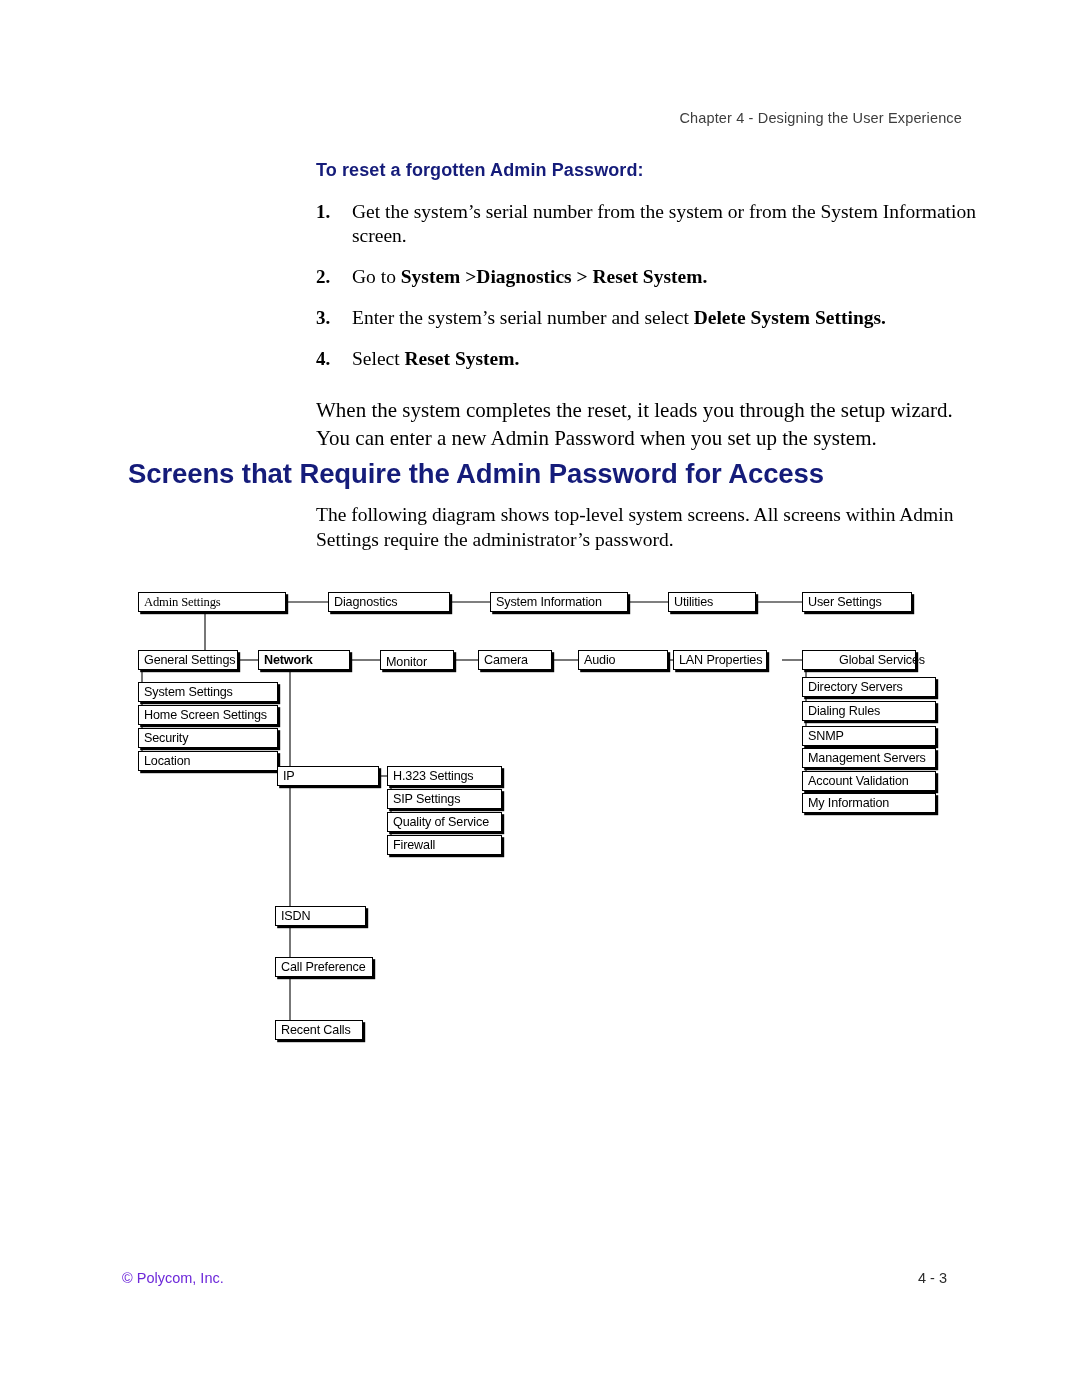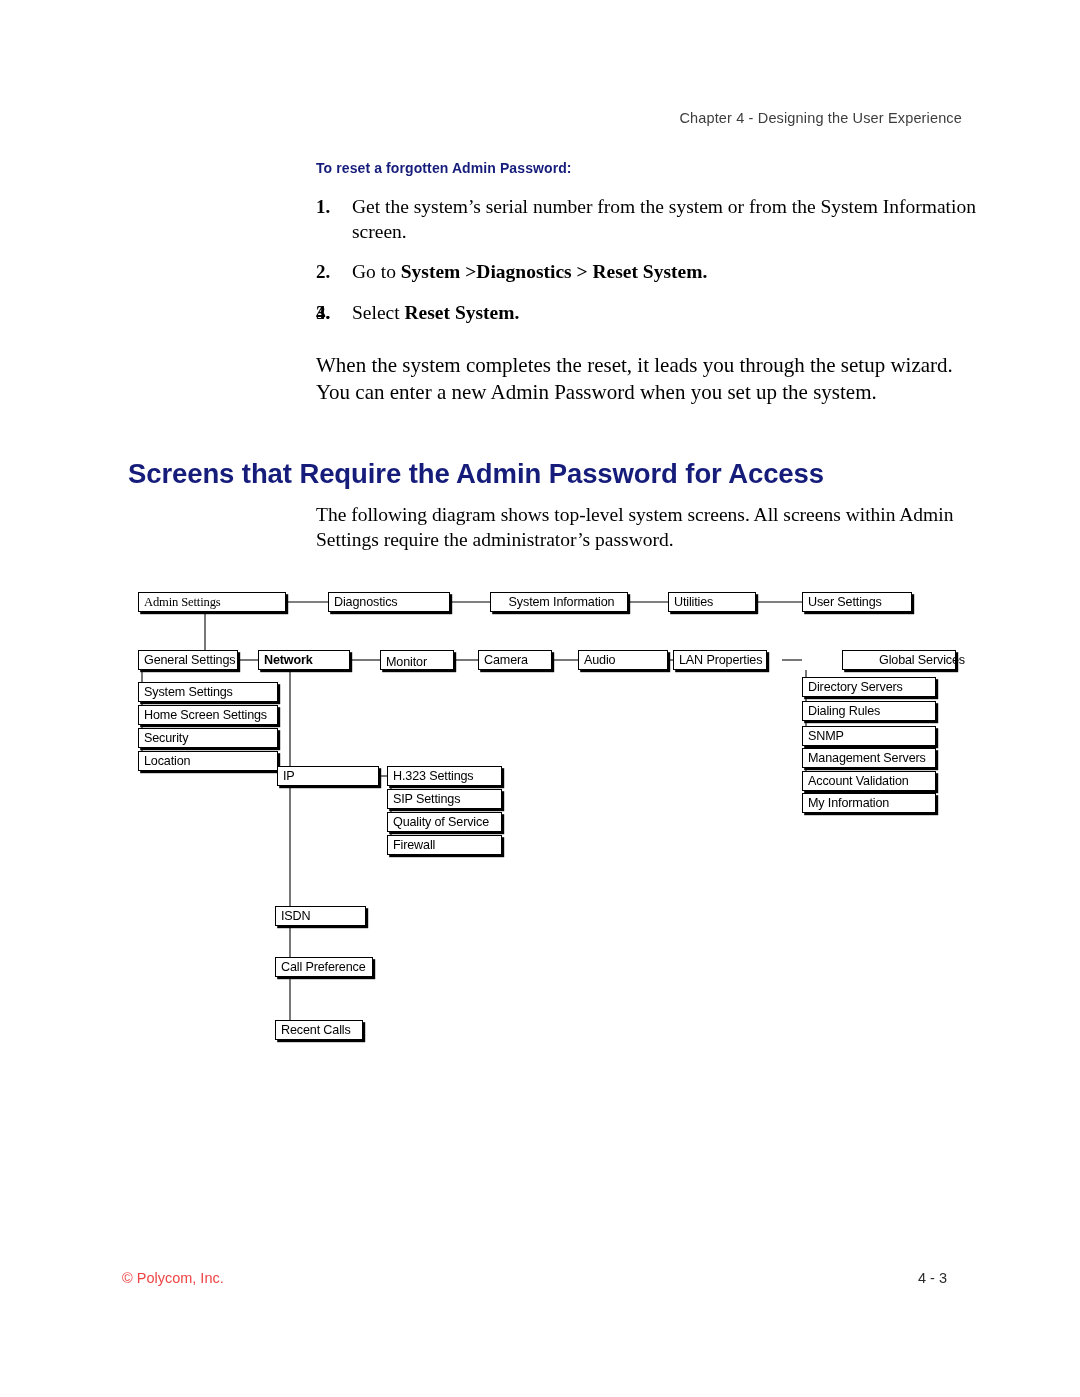--- a/index.html
+++ b/index.html
@@ -40,21 +40,21 @@
   .body-col {
     position: absolute;
     left: 316px;
     top: 160px;
     width: 664px;
   }
 
   .subhead {
     font-family: "Liberation Sans", "DejaVu Sans", sans-serif;
     font-weight: bold;
-    font-size: 14px;
+    font-size: 18px;
     color: #151c7a;
     letter-spacing: 0.1px;
     margin: 0 0 18px 0;
     line-height: 1.2;
   }
 
   .steps {
     margin: 0;
     padding: 0;
     list-style: none;
@@ -131,21 +131,21 @@
     letter-spacing: -0.15px;
   }
 
   
   .footer-left {
     position: absolute;
     left: 122px;
     top: 1270px;
     font-family: "Liberation Sans", "DejaVu Sans", sans-serif;
     font-size: 14.5px;
-    color: #ef4444;
+    color: #6d28d9;
     white-space: nowrap;
   }
   .footer-right {
     position: absolute;
     left: 918px;
     top: 1270px;
     font-family: "Liberation Sans", "DejaVu Sans", sans-serif;
     font-size: 14.5px;
     color: #2b2b2b;
     white-space: nowrap;
@@ -165,20 +165,21 @@
       <li class="step">
         <span class="num">1.</span>
         <span class="txt">Get the system’s serial number from the system or from the System Information screen.</span>
       </li>
       <li class="step">
         <span class="num">2.</span>
         <span class="txt">Go to <b>System &gt;Diagnostics &gt; Reset System.</b></span>
       </li>
       <li class="step">
         <span class="num">3.</span>
+        <span class="txt">Enter the system’s serial number and select <b>Delete System Settings.</b></span>
       </li>
       <li class="step">
         <span class="num">4.</span>
         <span class="txt">Select <b>Reset System.</b></span>
       </li>
     </ol>
 
     <p class="para">When the system completes the reset, it leads you through the setup wizard. You can enter a new Admin Password when you set up the system.</p>
   </div>
 
@@ -207,21 +208,21 @@
           <path d="M806,670 L806,803"></path>
         </g>
     </svg>
     <div id="node-layer">
         <div class="node" style="left: 138px; top: 592px; width: 148px; height: 20px; font-family: Liberation Serif, serif;">
           <span>Admin Settings</span>
         </div>
         <div class="node" style="left: 328px; top: 592px; width: 122px; height: 20px;">
           <span>Diagnostics</span>
         </div>
-        <div class="node" style="left: 490px; top: 592px; width: 138px; height: 20px; justify-content: center;">
+        <div class="node" style="left: 490px; top: 592px; width: 138px; height: 20px;">
           <span>System Information</span>
         </div>
         <div class="node" style="left: 668px; top: 592px; width: 88px; height: 20px;">
           <span>Utilities</span>
         </div>
         <div class="node" style="left: 802px; top: 592px; width: 110px; height: 20px;">
           <span>User Settings</span>
         </div>
         <div class="node" style="left: 138px; top: 650px; width: 100px; height: 20px;">
           <span>General Settings</span>
@@ -234,21 +235,21 @@
         </div>
         <div class="node" style="left: 478px; top: 650px; width: 74px; height: 20px;">
           <span>Camera</span>
         </div>
         <div class="node" style="left: 578px; top: 650px; width: 90px; height: 20px;">
           <span>Audio</span>
         </div>
         <div class="node" style="left: 673px; top: 650px; width: 94px; height: 20px;">
           <span>LAN Properties</span>
         </div>
-        <div class="node" style="left: 842px; top: 650px; width: 114px; height: 20px; padding-left: 36px;">
+        <div class="node" style="left: 802px; top: 650px; width: 114px; height: 20px; padding-left: 36px;">
           <span>Global Services</span>
         </div>
         <div class="node" style="left: 138px; top: 682px; width: 140px; height: 20px;">
           <span>System Settings</span>
         </div>
         <div class="node" style="left: 138px; top: 705px; width: 140px; height: 20px;">
           <span>Home Screen Settings</span>
         </div>
         <div class="node" style="left: 138px; top: 728px; width: 140px; height: 20px;">
           <span>Security</span>

